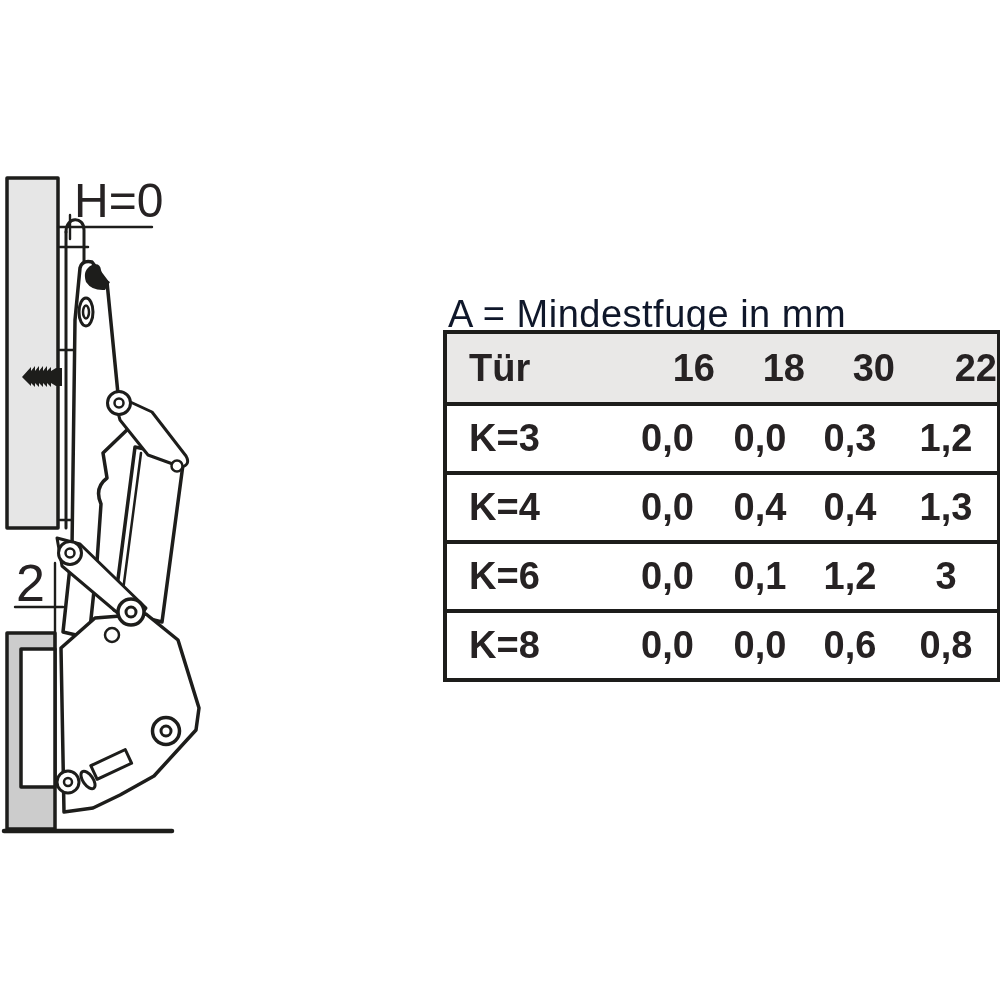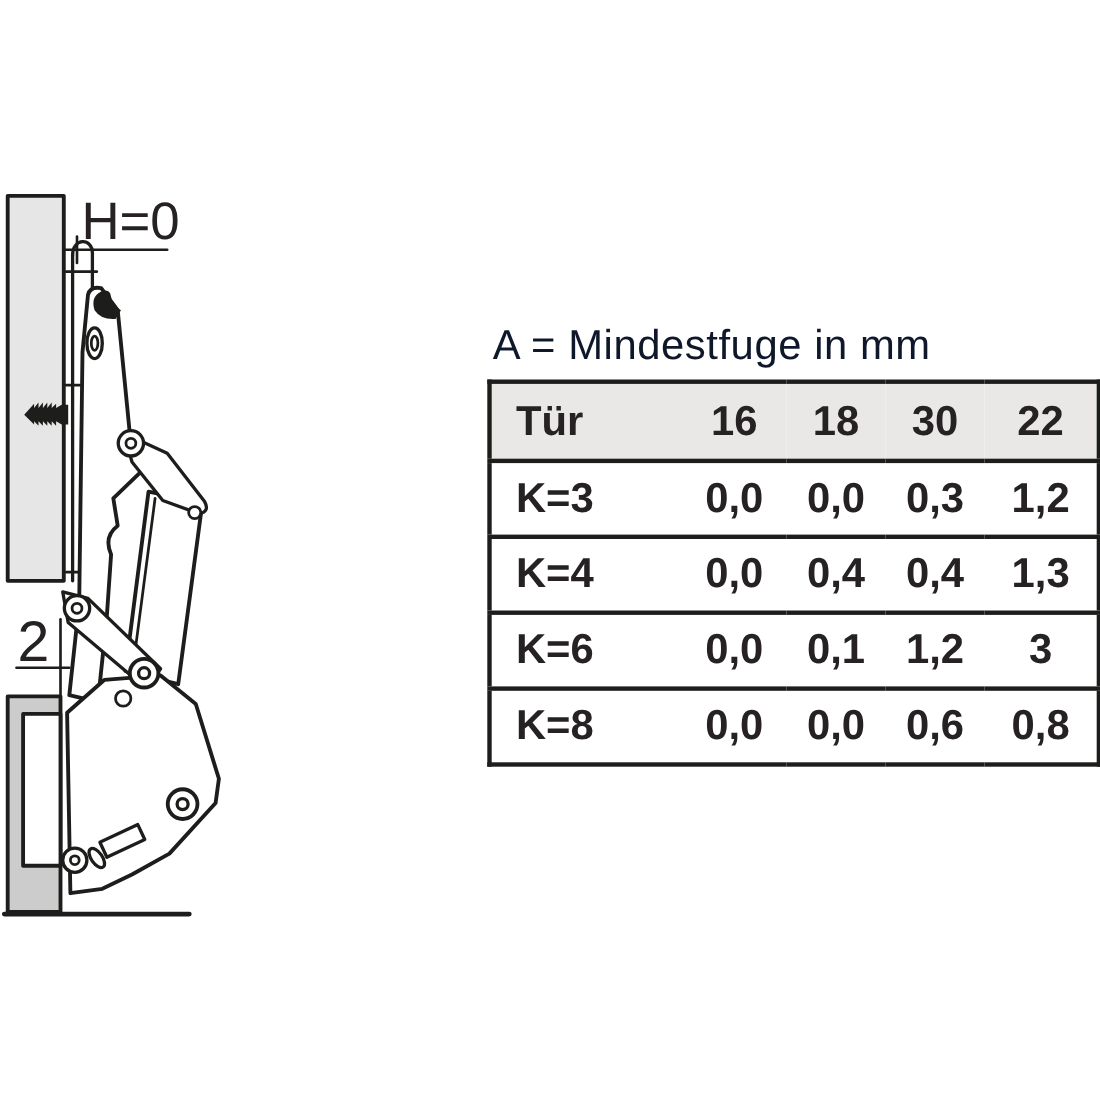--- a/index.html
+++ b/index.html
@@ -6,31 +6,31 @@
   body{
     width:1000px;height:1000px;background:#ffffff;position:relative;
     font-family:"Liberation Sans","DejaVu Sans",sans-serif;color:#262223;
     overflow:hidden;
   }
   .drawing{position:absolute;left:0;top:170px;width:440px;height:680px;}
   .table-title{
     position:absolute;left:448px;top:293px;font-size:38px;font-weight:400;
     color:#0f172a;white-space:nowrap;letter-spacing:0.5px;
   }
-  .table-wrap{position:absolute;left:443px;top:345px;border-radius:28px;}
+  .table-wrap{position:absolute;left:443px;top:330px;border-radius:28px;}
   table.gap-table{
     border-collapse:collapse;table-layout:fixed;width:554px;
     border:4px solid #1d1d1b;background:#fff;
   }
   .gap-table th,.gap-table td{
     padding:0;font-size:38px;text-align:center;vertical-align:middle;
     border-top:4px solid #1d1d1b;
   }
   .gap-table thead th{
-    background:#e9e8e7;font-weight:700;height:68px;border-top:none;
+    background:#e9e8e7;font-weight:700;height:68px;border-top:none;text-align:right;
   }
   .gap-table tbody td{height:65px;font-weight:700;}
   .gap-table .c-label{text-align:left;padding-left:22px;}
   .col-label{width:175px}.col-v1{width:95px}.col-v2{width:90px}
   .col-v3{width:90px}.col-v4{width:104px}
   svg text{font-family:"Liberation Sans","DejaVu Sans",sans-serif;fill:#262223;}
 </style>
 </head>
 <body>
 

